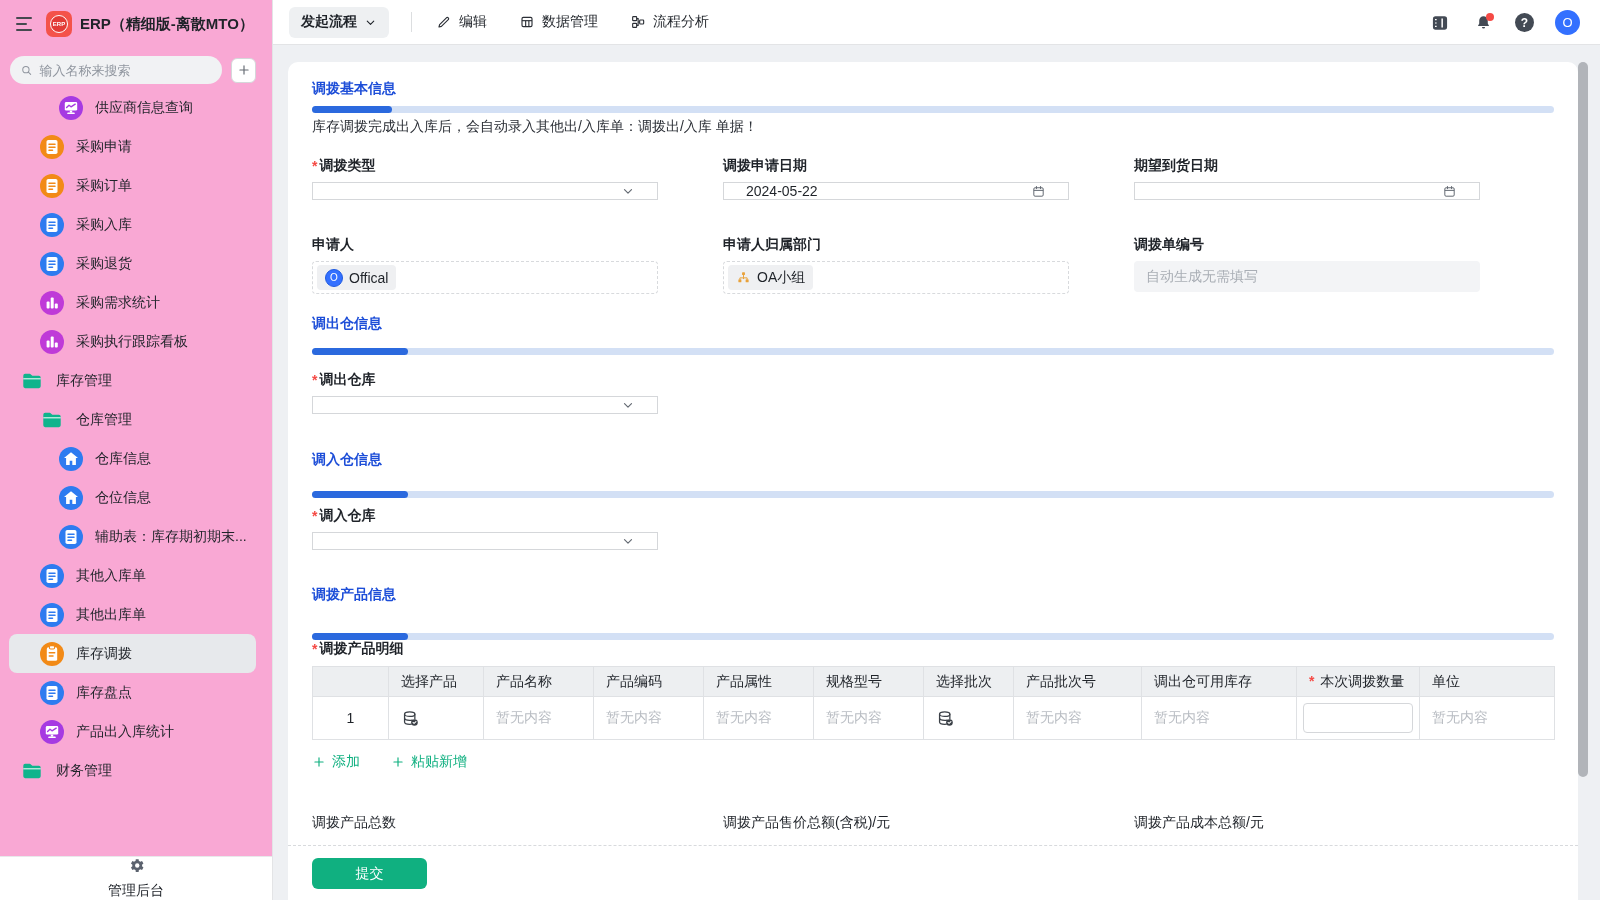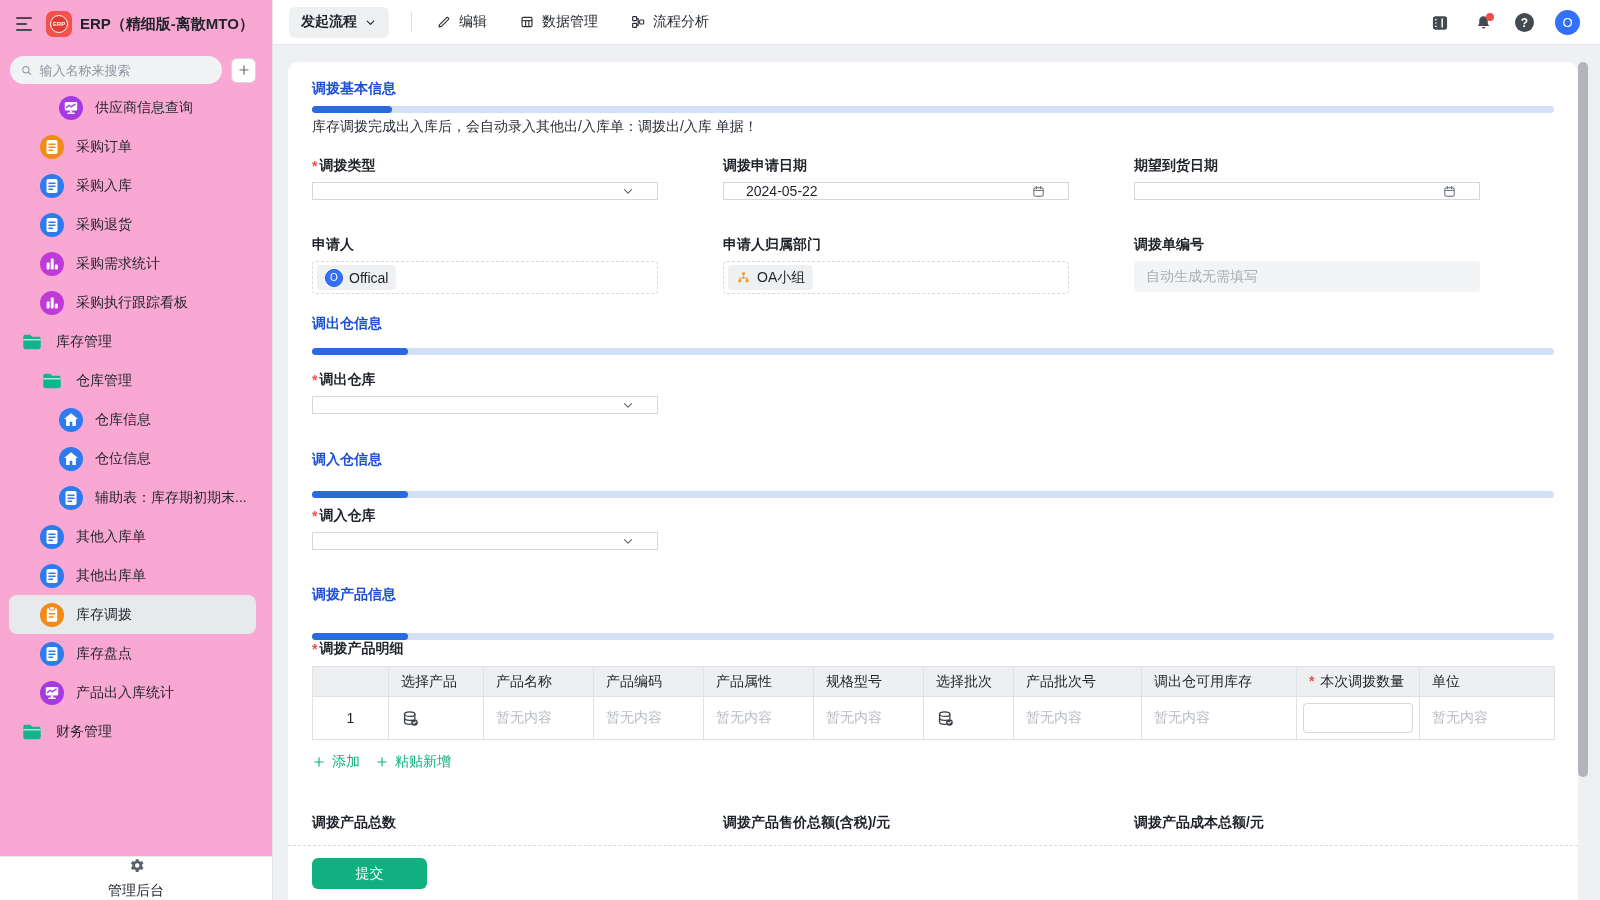--- a/index.html
+++ b/index.html
@@ -59,23 +59,23 @@
   .tag { height:25px; background:#eff0f2; border-radius:4px; display:flex; align-items:center; gap:6px; padding:0 8px; font-size:14px; }
   .tag .mini-avatar { width:18px; height:18px; border-radius:50%; background:#3370ff; border:1px solid #1f5ae0; color:#fff; font-size:10px; display:flex; align-items:center; justify-content:center; }
   .disabledinput { height:31px; background:#f3f4f6; border-radius:4px; display:flex; align-items:center; padding:0 12px; color:#a9aeb5; }
 
   .ptable { width:1242px; border-collapse:collapse; table-layout:fixed; }
   .ptable th { height:30px; background:#edeff1; border:1px solid #dfe1e4; font-weight:500; font-size:14px; text-align:left; padding:0 12px; color:#1f2329; }
   .ptable td { height:43px; border:1px solid #dfe1e4; padding:0 12px; font-size:14px; }
   .ptable .c { text-align:center; padding:0 4px; }
   .emptytxt { color:#b9bdc3; }
   .qty-input { width:100%; height:30px; border:1px solid #d5d7da; border-radius:4px; outline:0; padding:0 8px; font-size:14px; }
-  .addrow { display:flex; align-items:center; gap:15px; }
+  .addrow { display:flex; align-items:center; gap:31px; }
   .g-link { display:flex; align-items:center; gap:6px; color:#10b080; cursor:pointer; font-size:14px; }
-  .totals-label { font-weight:bold; font-size:14px; }
+  .totals-label { font-weight:normal; font-size:14px; }
   .cardfoot { position:absolute; left:0; right:0; bottom:0; height:55px; background:#fff; border-top:1px dashed #d8dadd; }
   .submit-btn { position:absolute; left:24px; top:12px; width:115px; height:31px; background:#10b080; color:#fff; border:none; border-radius:6px; font-size:14px; cursor:pointer; font-family:inherit; }
   .scroll-thumb { position:absolute; left:1305px; top:17px; width:10px; height:715px; border-radius:5px; background:#b1b4b9; cursor:pointer; }
 
   svg { display:block; }
 </style>
 </head>
 <body>
 
 <svg width="0" height="0" style="position:absolute">
@@ -199,20 +199,28 @@
     </div>
   </div>
   <div class="nav">
     <div class="nav-item lv2">
       <span class="nav-ico" style="--c:#a63ae2">
           <svg width="24" height="24">
             <use href="#i-monitor"></use>
           </svg>
         </span>
       <span class="nav-label">供应商信息查询</span>
+    </div>
+    <div class="nav-item lv1">
+      <span class="nav-ico" style="--c:#f28a17">
+          <svg width="24" height="24">
+            <use href="#i-doc"></use>
+          </svg>
+        </span>
+      <span class="nav-label">采购申请</span>
     </div>
     <div class="nav-item lv1">
       <span class="nav-ico" style="--c:#f28a17">
           <svg width="24" height="24">
             <use href="#i-doc"></use>
           </svg>
         </span>
       <span class="nav-label">采购订单</span>
     </div>
     <div class="nav-item lv1">

